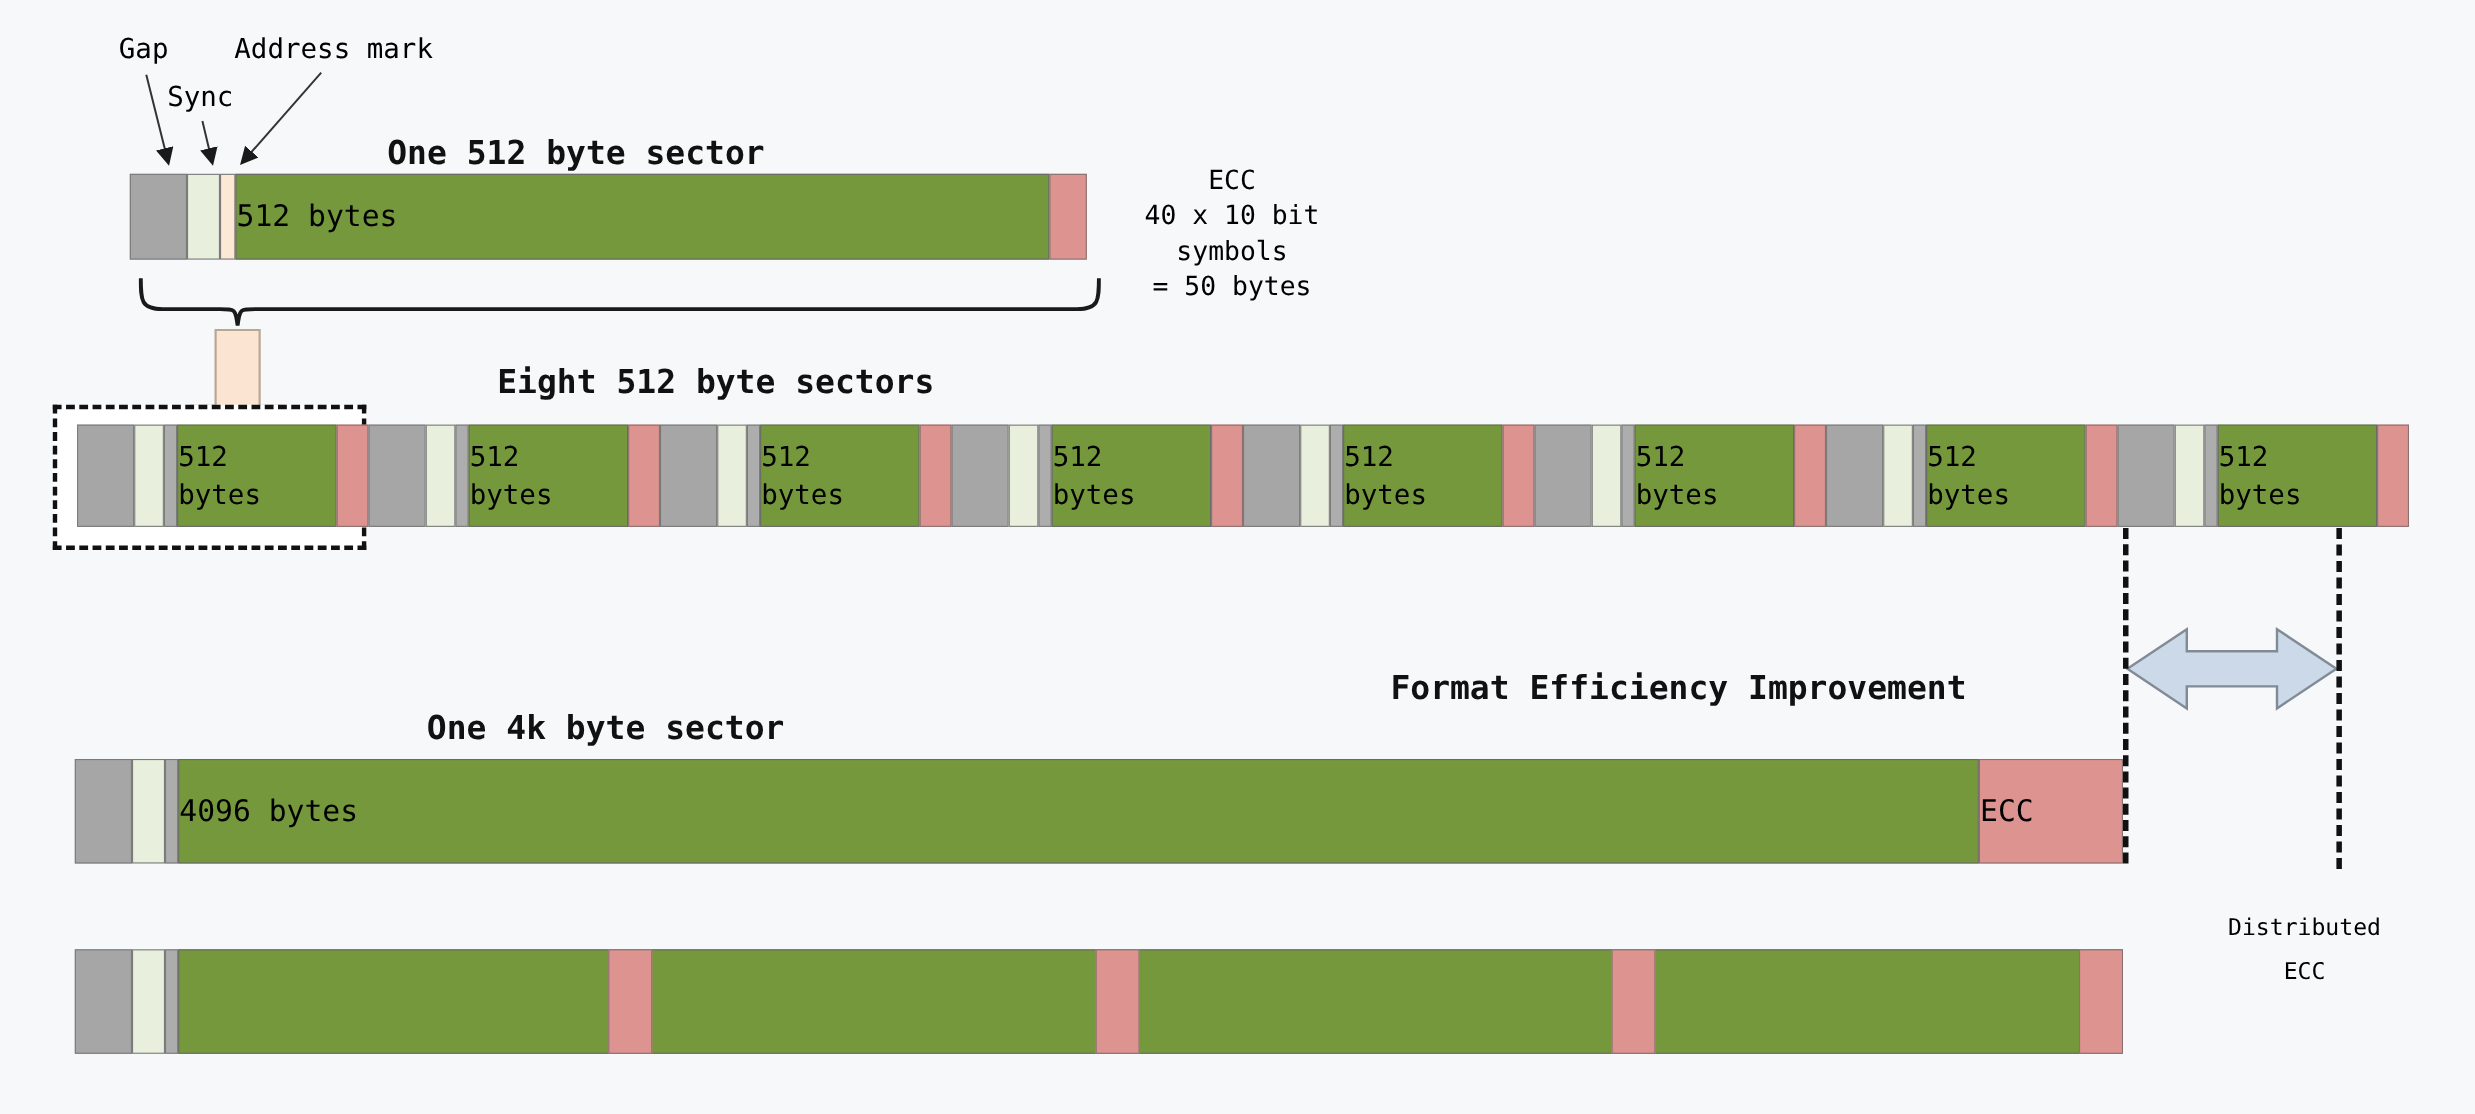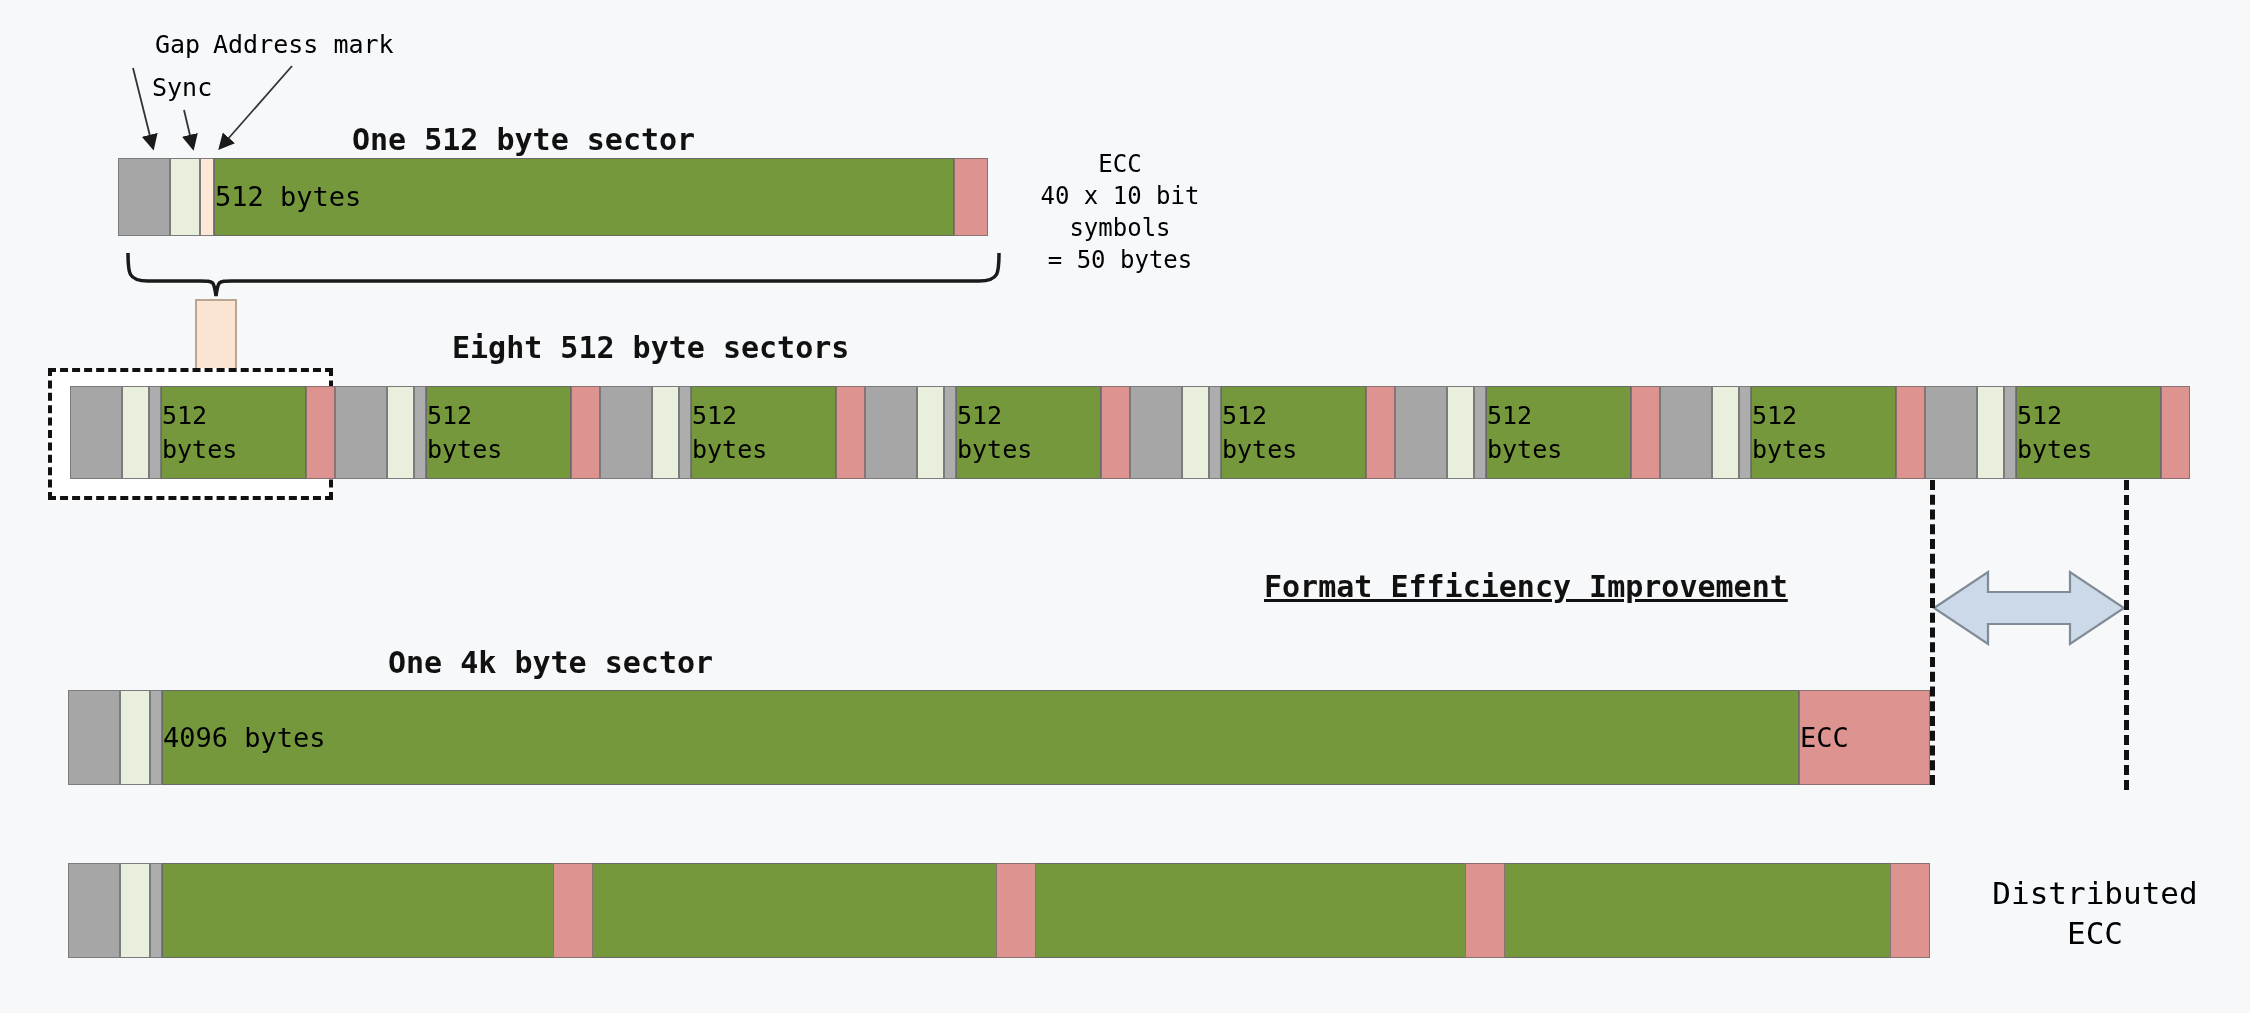--- a/index.html
+++ b/index.html
@@ -72,21 +72,21 @@
     width:0;
     border-left:5px dashed #111;
   }
   svg.ov{position:absolute;left:0;top:0;width:2250px;height:1013px;pointer-events:none;overflow:visible;}
 </style>
 </head>
 <body>
 
 <div class="stage">
 
-  <div class="lbl lbl-small" style="left:108px;top:30px;margin-left:47px;">Gap</div>
+  <div class="lbl lbl-small" style="left:108px;top:30px;">Gap</div>
   <div class="lbl lbl-small" style="left:152px;top:73px;text-align:right;">Sync</div>
   <div class="lbl lbl-small" style="left:213px;top:30px;">Address mark</div>
 
   <svg class="ov" viewBox="0 0 2250 1013">
     <defs>
       <marker id="ah" markerWidth="9" markerHeight="9" refX="7.5" refY="4.5" orient="auto">
         <path d="M0,0 L9,4.5 L0,9 z" fill="#1a1a1a"></path>
       </marker>
     </defs>
 
@@ -213,21 +213,21 @@
       <div class="blk blk-sync" style="left:1977px;top:386px;width:27px;height:93px;"></div>
       <div class="blk blk-am-gray" style="left:2004px;top:386px;width:12px;height:93px;"></div>
       <div class="blk blk-data" style="left:2016px;top:386px;width:145px;height:93px;">
         <div class="blk-txt small">512
 bytes</div>
       </div>
       <div class="blk blk-ecc" style="left:2161px;top:386px;width:29px;height:93px;"></div>
     </div>
   </div>
 
-  <div class="title" style="left:1264px;top:569px;text-decoration:underline;">Format Efficiency Improvement</div>
+  <div class="title" style="left:1264px;top:608px;">Format Efficiency Improvement</div>
 
   <div class="title" style="left:388px;top:645px;">One 4k byte sector</div>
 
   <div>
     <div class="blk blk-gap" style="left:68px;top:690px;width:52px;height:95px;"></div>
     <div class="blk blk-sync" style="left:120px;top:690px;width:30px;height:95px;"></div>
     <div class="blk blk-am-gray" style="left:150px;top:690px;width:12px;height:95px;"></div>
     <div class="blk blk-data" style="left:162px;top:690px;width:1637px;height:95px;">
       <div class="blk-txt">4096 bytes</div>
     </div>
@@ -241,16 +241,16 @@
     <div class="blk blk-sync" style="left:120px;top:863px;width:30px;height:95px;"></div>
     <div class="blk blk-am-gray" style="left:150px;top:863px;width:12px;height:95px;"></div>
     <div class="blk blk-data" style="left:162px;top:863px;width:1768px;height:95px;"></div>
 
     <div class="blk blk-ecc" style="left:553px;top:863px;width:40px;height:95px;"></div>
     <div class="blk blk-ecc" style="left:996px;top:863px;width:40px;height:95px;"></div>
     <div class="blk blk-ecc" style="left:1465px;top:863px;width:40px;height:95px;"></div>
     <div class="blk blk-ecc" style="left:1890px;top:863px;width:40px;height:95px;"></div>
   </div>
 
-  <div class="ecc-cap" style="left:1955px;top:873px;width:280px;font-size:31px;line-height:40px;">Distributed
+  <div class="ecc-cap" style="left:1955px;top:823px;width:280px;font-size:21px;line-height:40px;">Distributed
 ECC</div>
 
 </div>
 
 </body></html>

